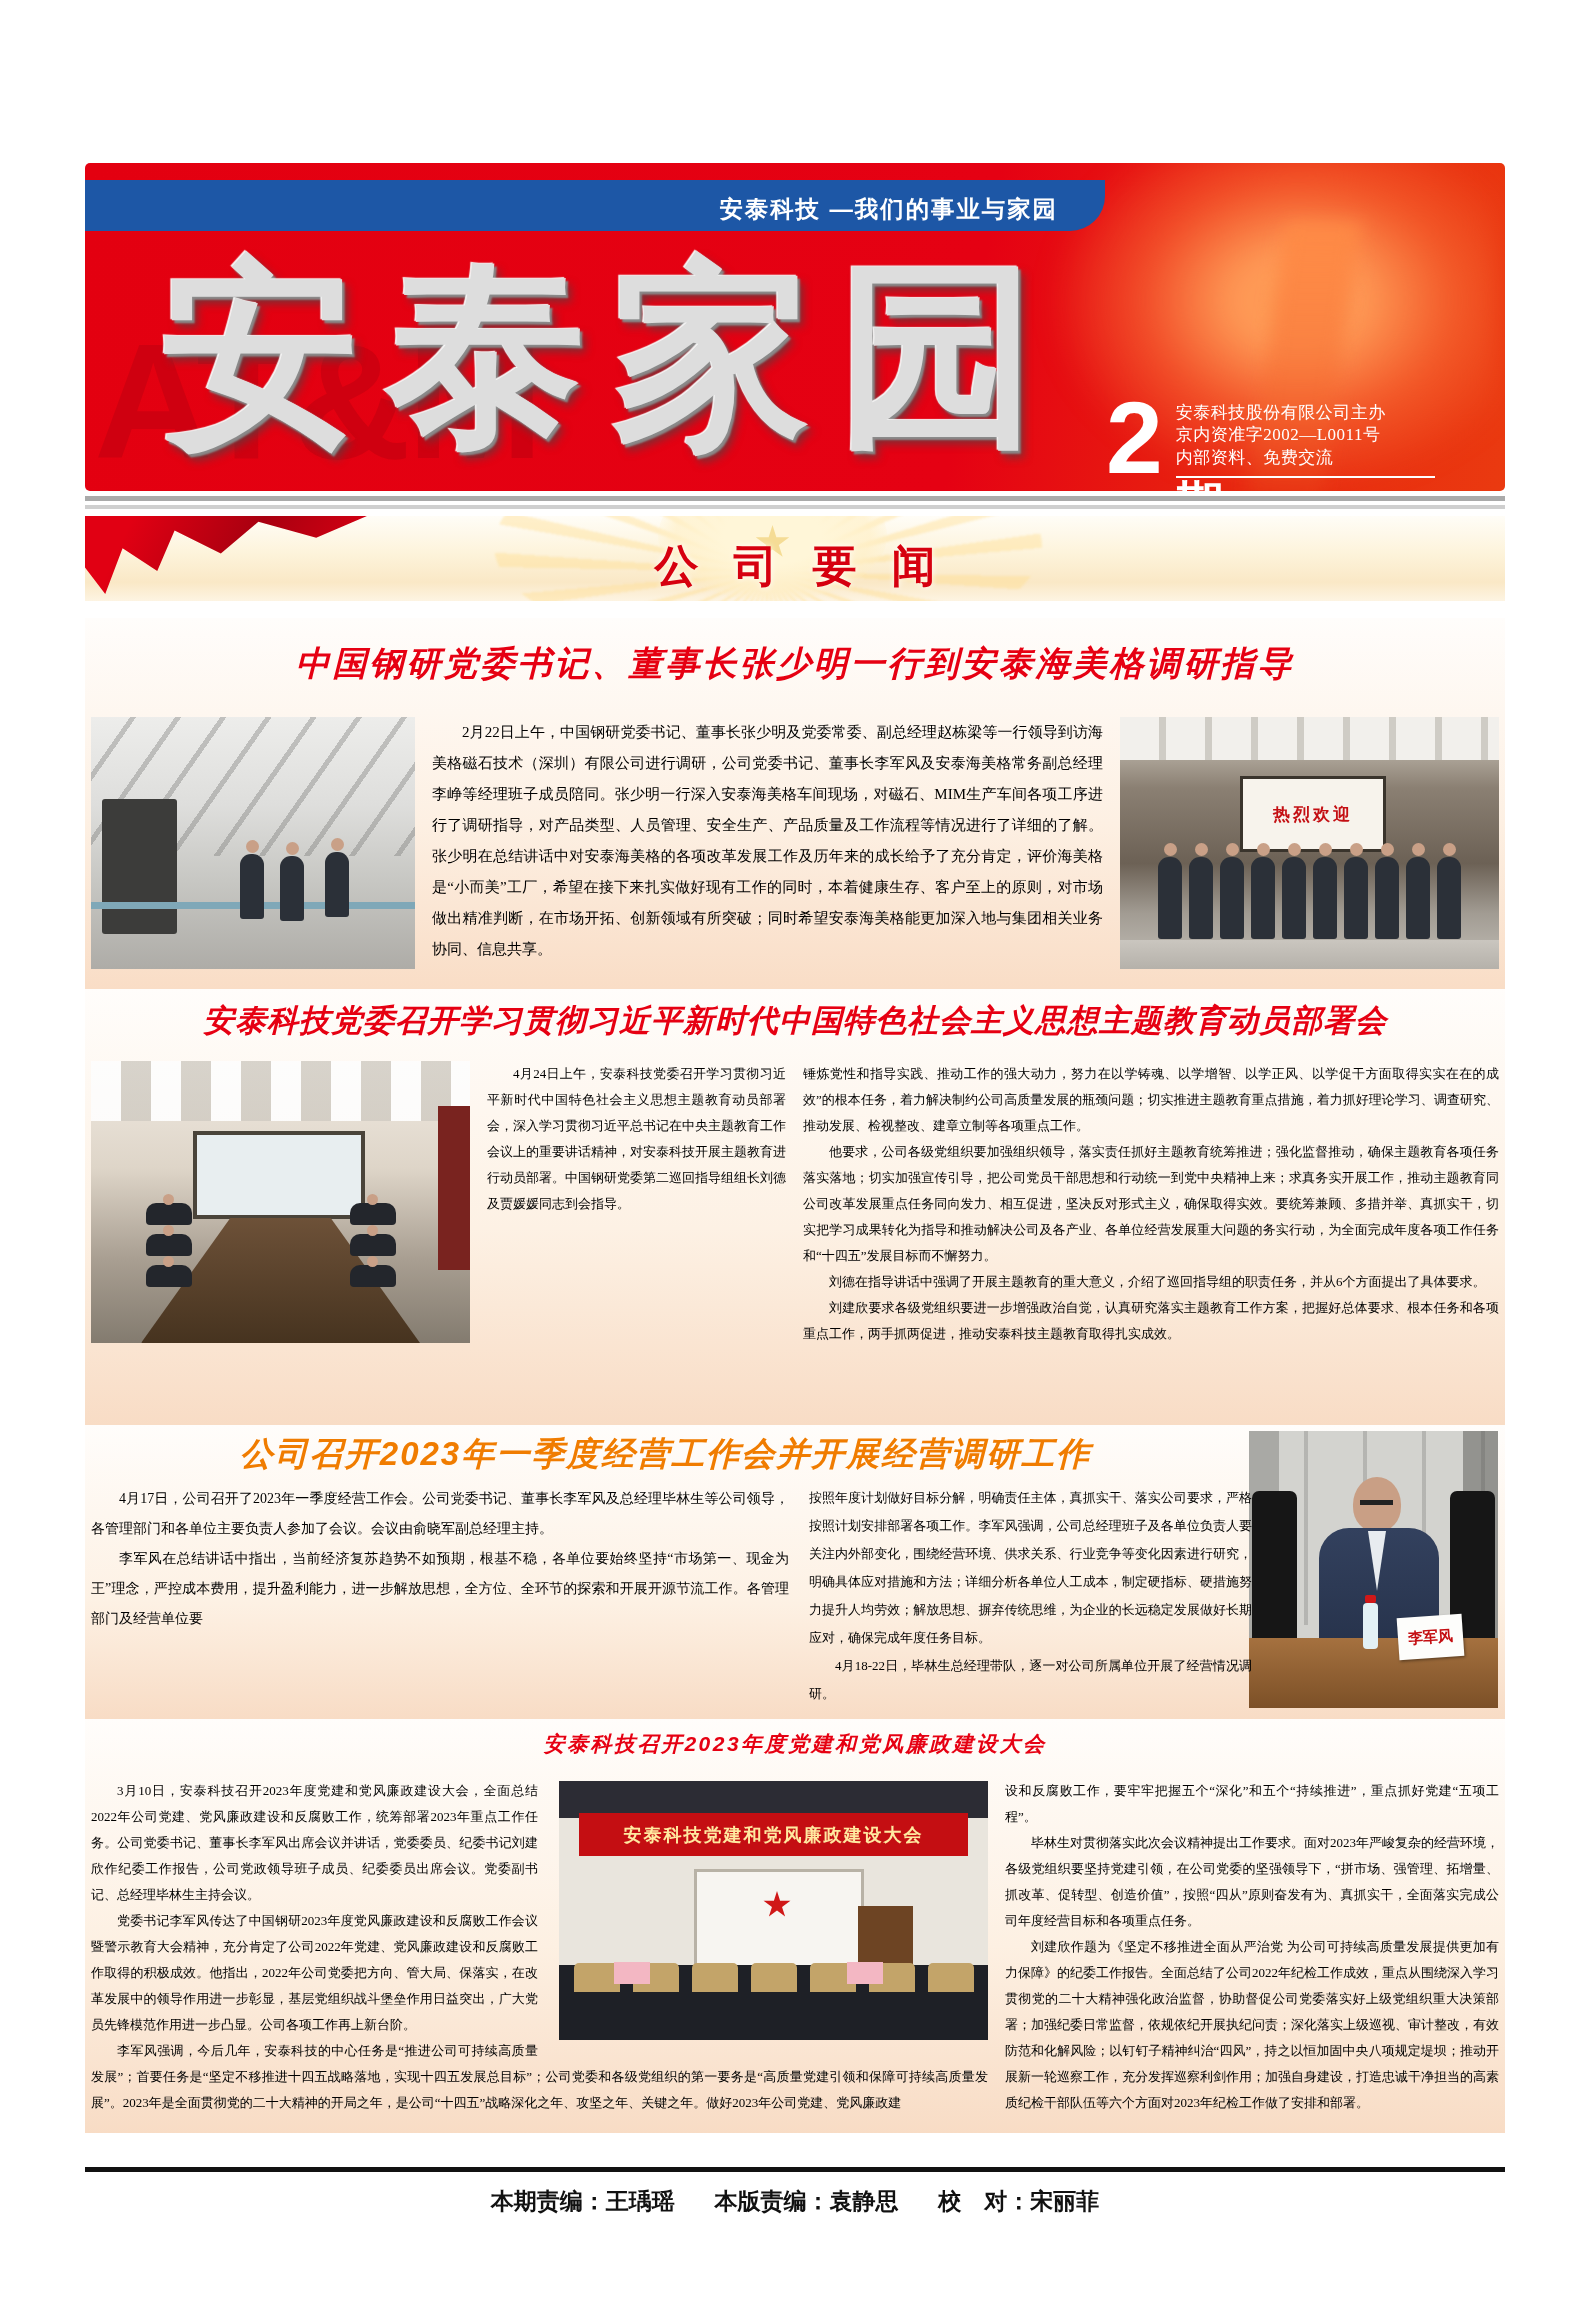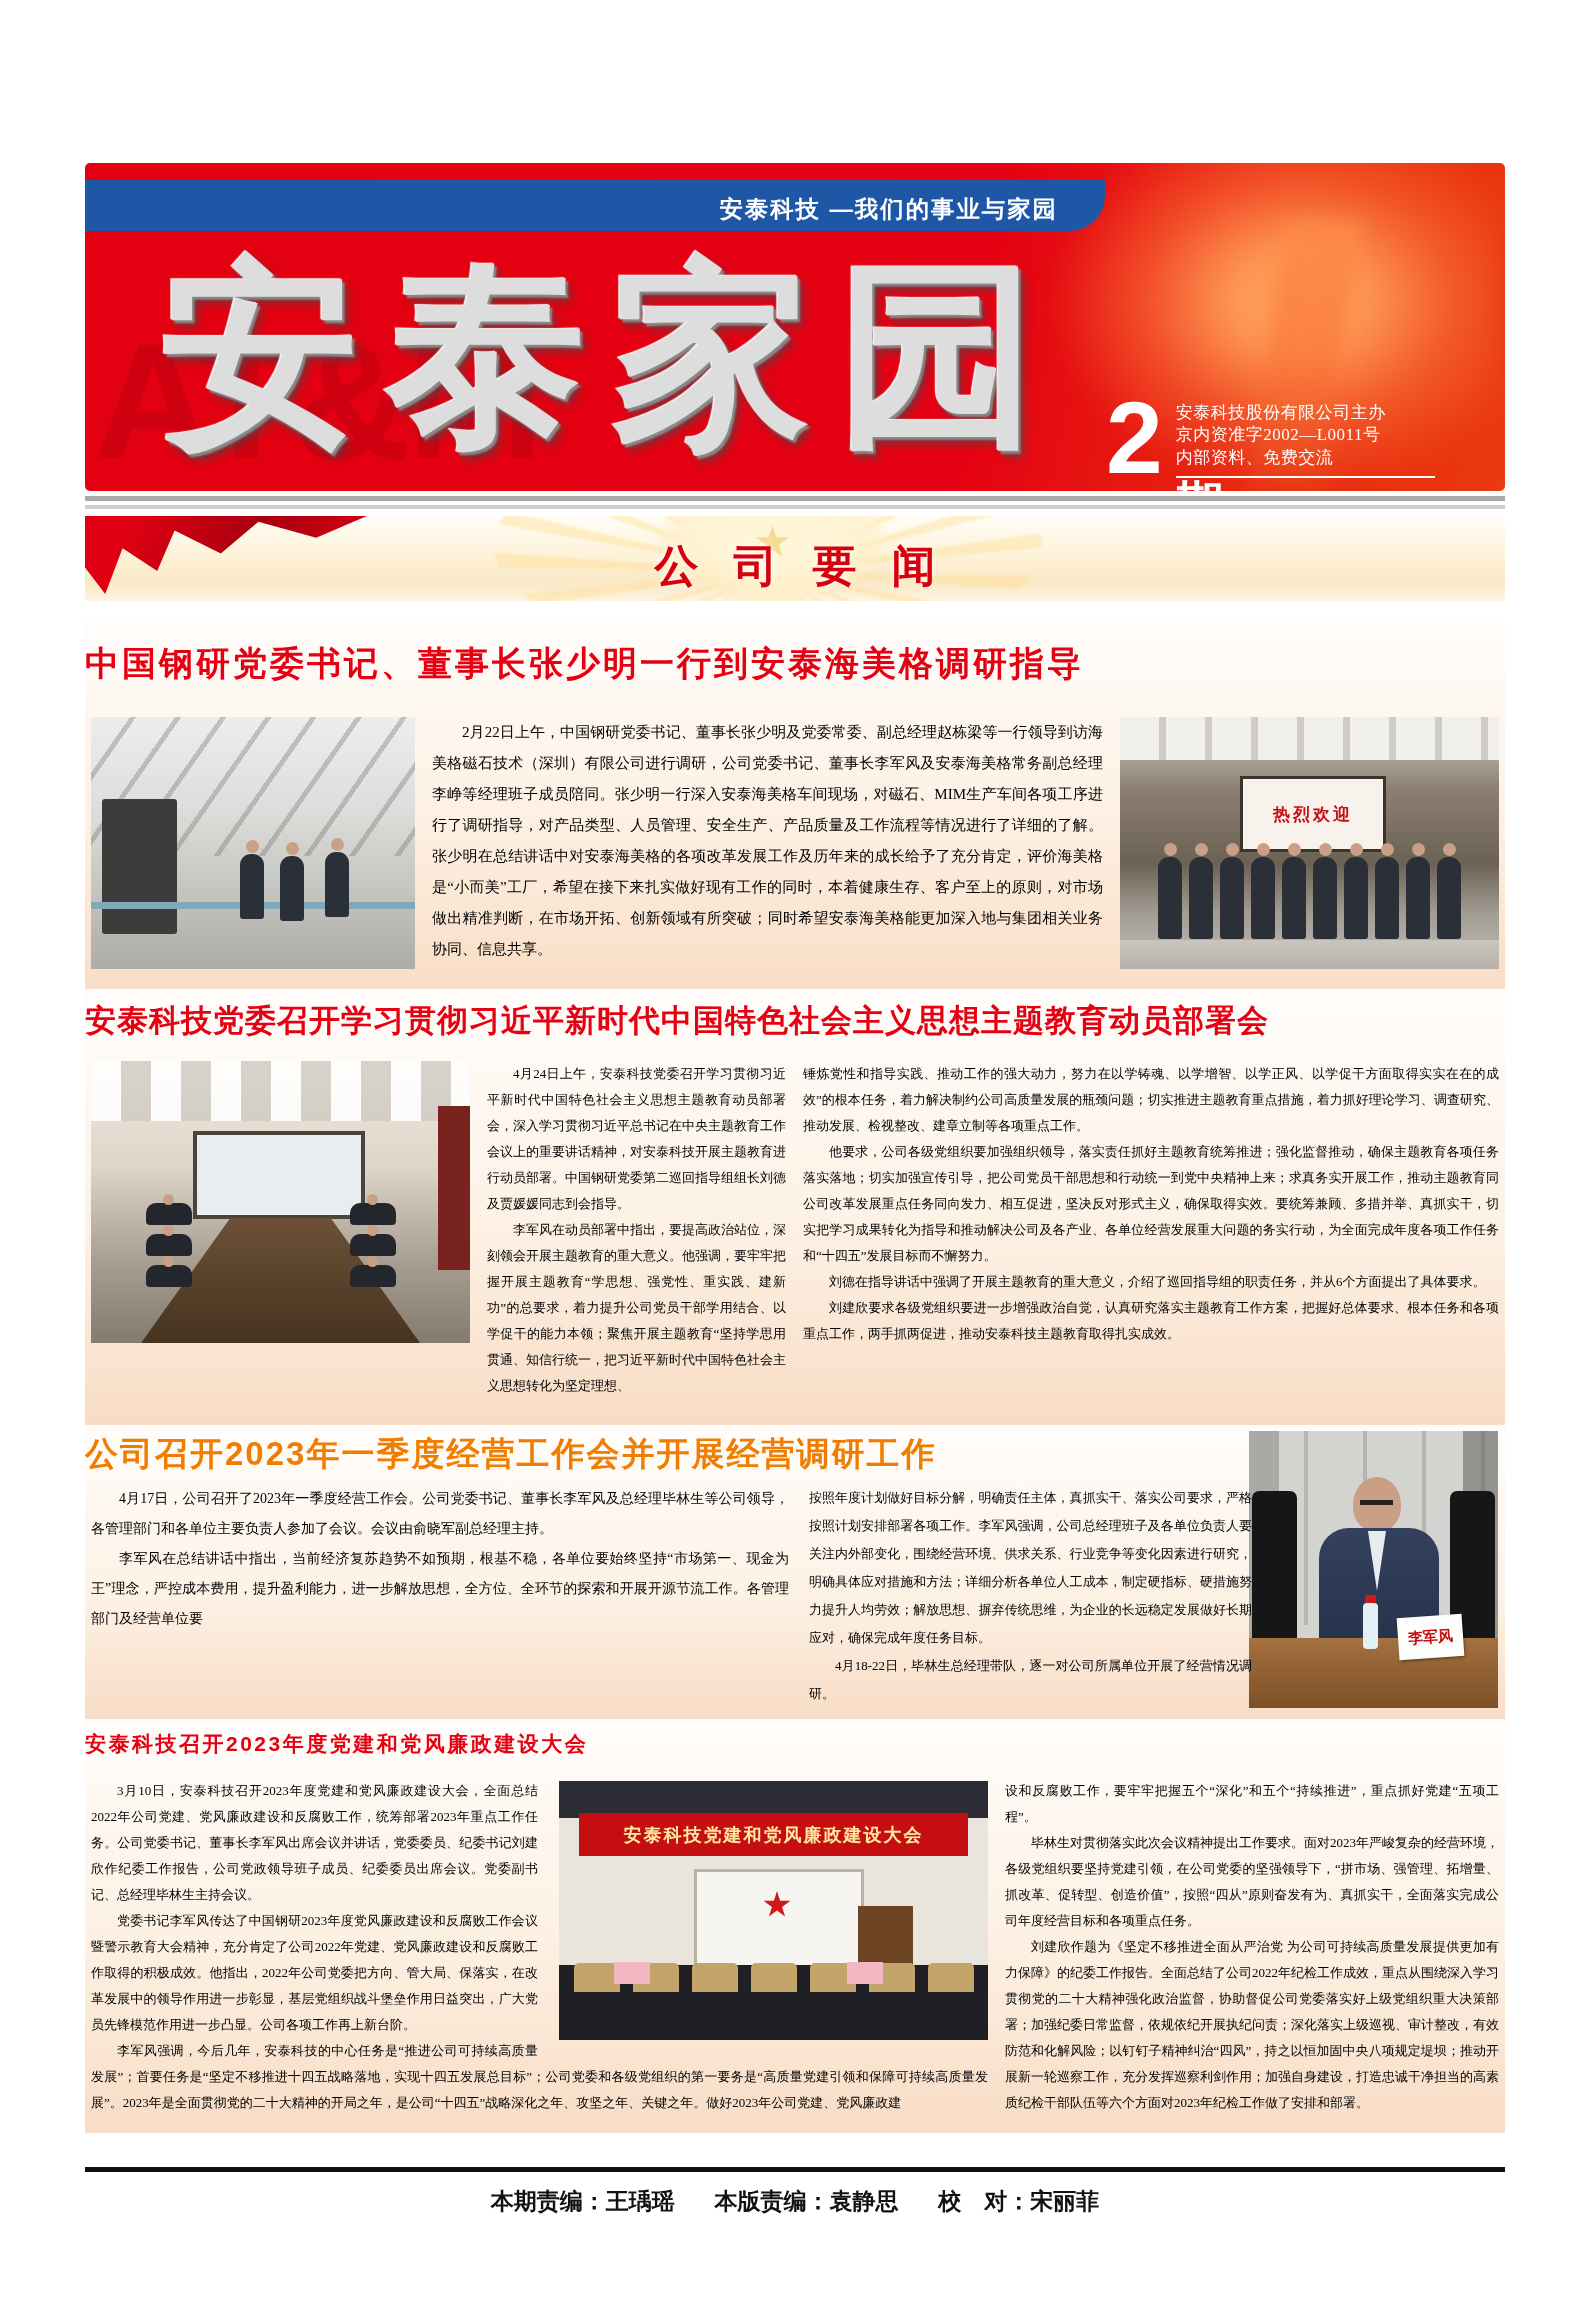--- a/index.html
+++ b/index.html
@@ -51,21 +51,21 @@
         clip-path:polygon(50% 0,61% 35%,98% 35%,68% 57%,79% 91%,50% 70%,21% 91%,32% 57%,2% 35%,39% 35%);}
   .flag{position:absolute;left:0;top:-3px;width:289px;height:88px;
         background:linear-gradient(115deg,#e10013 15%,#a80010 55%,#cf0012 85%);
         clip-path:polygon(0 0,100% 0,80% 28%,60% 10%,47% 46%,31% 20%,25% 66%,13% 40%,7% 92%,0 62%);}
   .section-title{position:absolute;left:0;right:0;top:21px;text-align:center;color:#d6000f;
                  font-family:"Liberation Sans",sans-serif;font-weight:bold;font-size:44px;
                  letter-spacing:35px;text-indent:35px;text-shadow:0 0 6px #fff;}
 
   
   .article{position:absolute;left:85px;width:1420px;overflow:hidden;}
-  .a-title{text-align:left;font-family:"Liberation Sans",sans-serif;font-weight:bold;color:#e60012;margin:0;}
+  .a-title{text-align:center;font-family:"Liberation Sans",sans-serif;font-weight:bold;color:#e60012;margin:0;font-style:italic;}
   .body-row{display:flex;gap:17px;padding:0 6px;box-sizing:border-box;}
   .para{margin:0;text-indent:2em;text-align:justify;}
   .cont{text-indent:0;}
   .col{overflow:hidden;}
 
   .article1{top:618px;height:371px;background:linear-gradient(180deg,#fffdfb 0%,#fdf0e3 55%,#f9ddc6 100%);}
   .a1-title{font-size:34px;letter-spacing:3px;margin-top:23px;}
   .a1-row{margin-top:30px;height:252px;}
   .a1-text{flex:1;font-size:15px;line-height:31px;}
 
@@ -250,21 +250,20 @@
             <div class="att"></div>
         </div>
         <div class="rowR">
           <div class="att"></div>
             <div class="att"></div>
             <div class="att"></div>
         </div>
       </div>
       <div class="col a2-c1">
         <p class="para">4月24日上午，安泰科技党委召开学习贯彻习近平新时代中国特色社会主义思想主题教育动员部署会，深入学习贯彻习近平总书记在中央主题教育工作会议上的重要讲话精神，对安泰科技开展主题教育进行动员部署。中国钢研党委第二巡回指导组组长刘德及贾媛媛同志到会指导。</p>
-        <p class="para">李军风在动员部署中指出，要提高政治站位，深刻领会开展主题教育的重大意义。他强调，要牢牢把握开展主题教育“学思想、强党性、重实践、建新功”的总要求，着力提升公司党员干部学用结合、以学促干的能力本领；聚焦开展主题教育“坚持学思用贯通、知信行统一，把习近平新时代中国特色社会主义思想转化为坚定理想、</p>
       </div>
       <div class="col a2-c2">
         <p class="para cont">锤炼党性和指导实践、推动工作的强大动力，努力在以学铸魂、以学增智、以学正风、以学促干方面取得实实在在的成效”的根本任务，着力解决制约公司高质量发展的瓶颈问题；切实推进主题教育重点措施，着力抓好理论学习、调查研究、推动发展、检视整改、建章立制等各项重点工作。</p>
         <p class="para">他要求，公司各级党组织要加强组织领导，落实责任抓好主题教育统筹推进；强化监督推动，确保主题教育各项任务落实落地；切实加强宣传引导，把公司党员干部思想和行动统一到党中央精神上来；求真务实开展工作，推动主题教育同公司改革发展重点任务同向发力、相互促进，坚决反对形式主义，确保取得实效。要统筹兼顾、多措并举、真抓实干，切实把学习成果转化为指导和推动解决公司及各产业、各单位经营发展重大问题的务实行动，为全面完成年度各项工作任务和“十四五”发展目标而不懈努力。</p>
         <p class="para">刘德在指导讲话中强调了开展主题教育的重大意义，介绍了巡回指导组的职责任务，并从6个方面提出了具体要求。</p>
         <p class="para">刘建欣要求各级党组织要进一步增强政治自觉，认真研究落实主题教育工作方案，把握好总体要求、根本任务和各项重点工作，两手抓两促进，推动安泰科技主题教育取得扎实成效。</p>
       </div>
     </div>
   </div>
 

